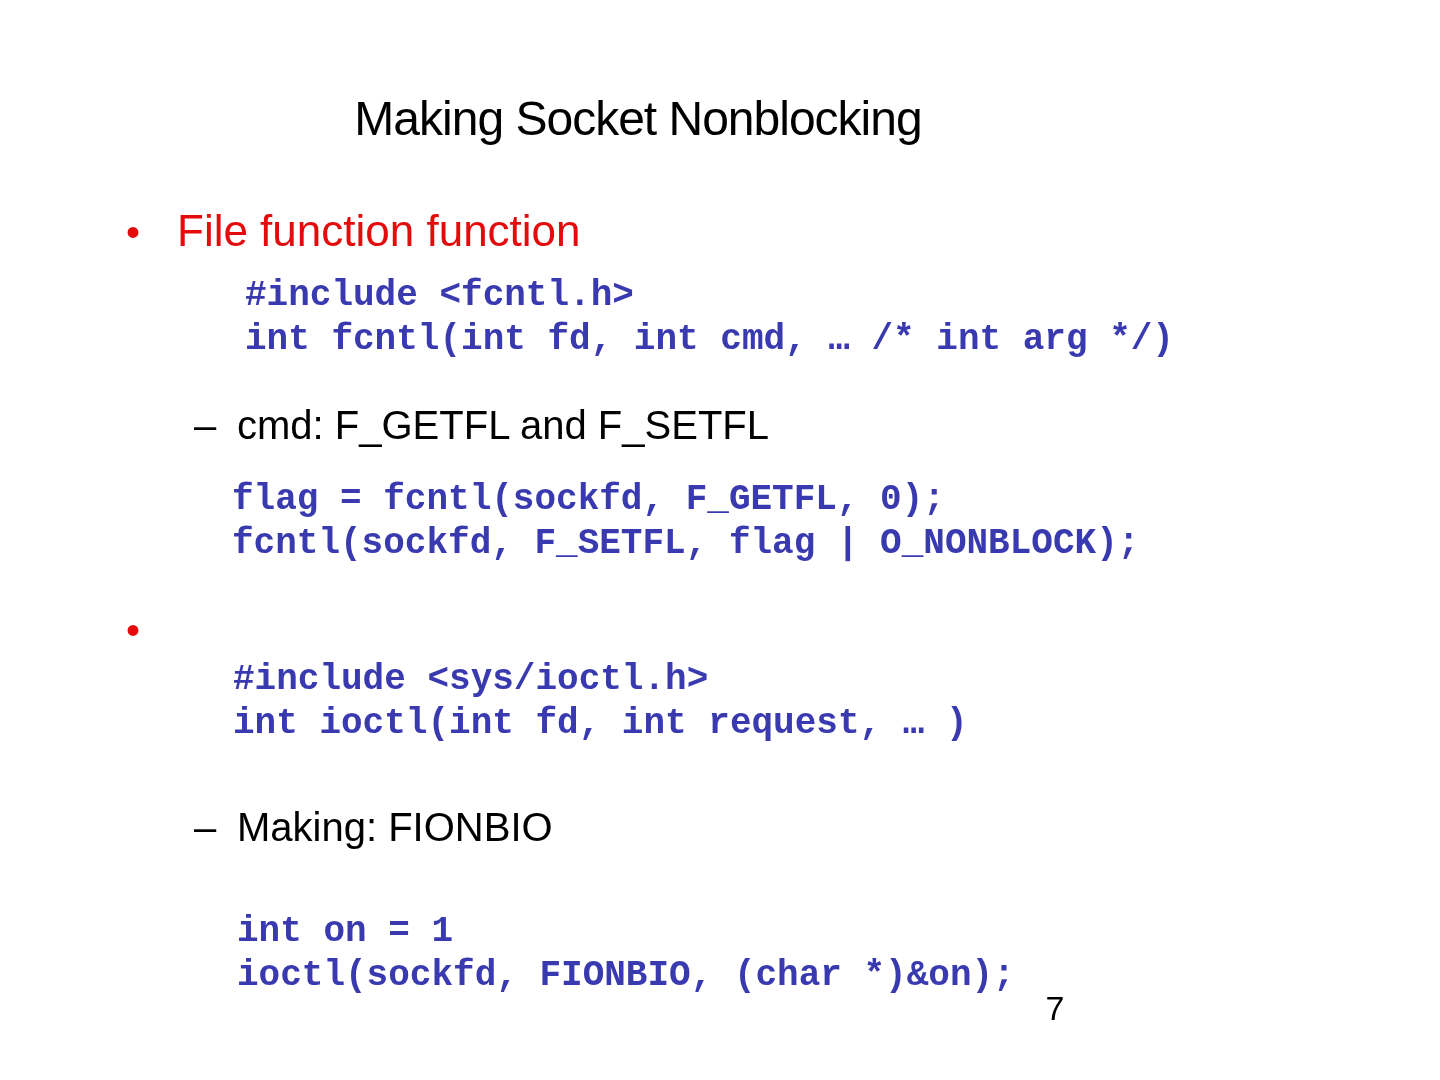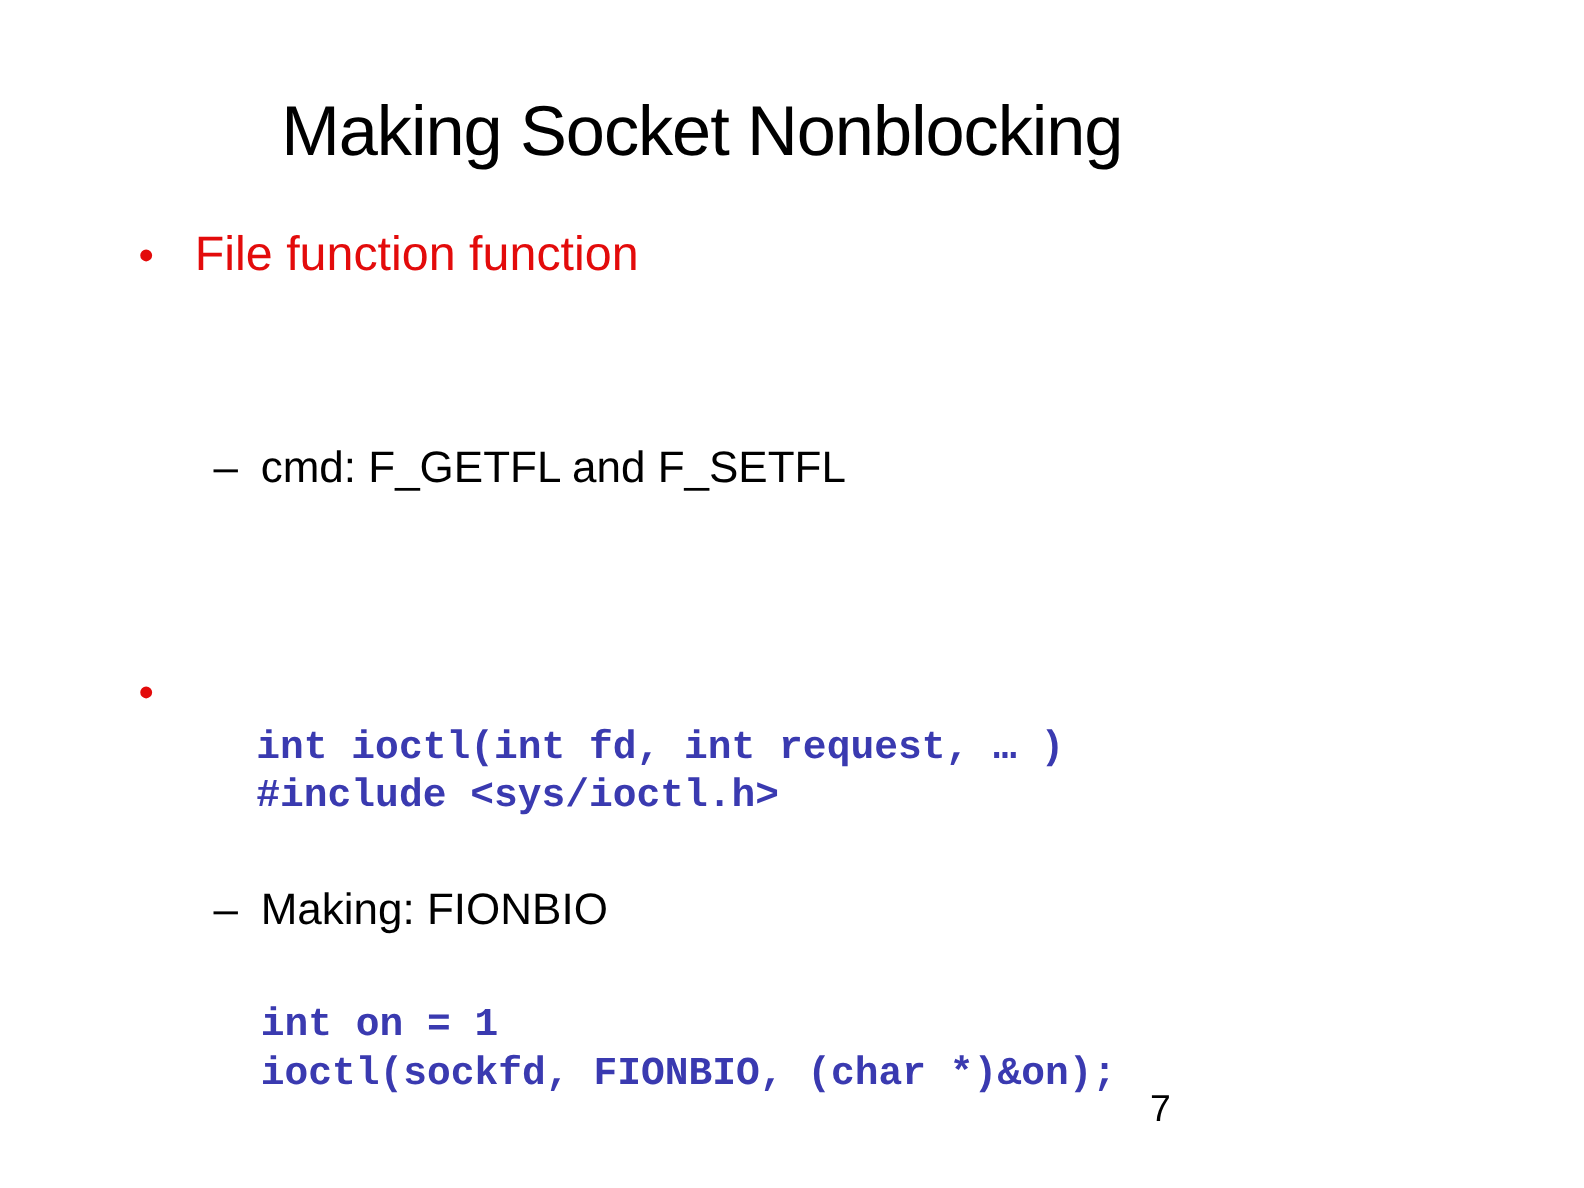--- a/index.html
+++ b/index.html
@@ -17,21 +17,21 @@
     font-family: "Liberation Sans", sans-serif;
     color: var(--body-black, #000000);
   }
   .abs { position: absolute; }
 
   .title {
     top: 82px;
     left: 0;
     width: 1276px;
     text-align: center;
-    font-size: 64px;
+    font-size: 48px;
     line-height: 74px;
     letter-spacing: -1px;
     color: var(--body-black, #000000);
     white-space: nowrap;
   }
 
   .bullet-row {
     display: flex;
     align-items: baseline;
     font-size: 44px;
@@ -84,34 +84,42 @@
 
 <div class="slide">
 
   <div class="abs title">Making Socket Nonblocking</div>
 
   <div class="abs bullet-row" style="top:206px; left:126px;">
     <span class="marker">•</span>
     <span>File function function</span>
   </div>
 
+  <div class="abs code" style="top:274px; left:245px;">
+    <div class="code-line">#include &lt;fcntl.h&gt;</div>
+    <div class="code-line">int fcntl(int fd, int cmd, … /* int arg */)</div>
+  </div>
 
   <div class="abs sub-row" style="top:401px; left:194px;">
     <span class="marker">–</span>
     <span>cmd: F_GETFL and F_SETFL</span>
   </div>
 
+  <div class="abs code" style="top:478px; left:232px;">
+    <div class="code-line">flag = fcntl(sockfd, F_GETFL, 0);</div>
+    <div class="code-line">fcntl(sockfd, F_SETFL, flag | O_NONBLOCK);</div>
+  </div>
 
   <div class="abs bullet-row" style="top:605px; left:126px;">
     <span class="marker">•</span>
   </div>
 
   <div class="abs code" style="top:658px; left:233px;">
+    <div class="code-line">#include &lt;sys/ioctl.h&gt;</div>
     <div class="code-line">int ioctl(int fd, int request, … )</div>
-    <div class="code-line">#include &lt;sys/ioctl.h&gt;</div>
   </div>
 
   <div class="abs sub-row" style="top:803px; left:194px;">
     <span class="marker">–</span>
     <span>Making: FIONBIO</span>
   </div>
 
   <div class="abs code" style="top:862px; left:237px;margin-top:48px;">
     <div class="code-line">int on = 1</div>
     <div class="code-line">ioctl(sockfd, FIONBIO, (char *)&amp;on);</div>

